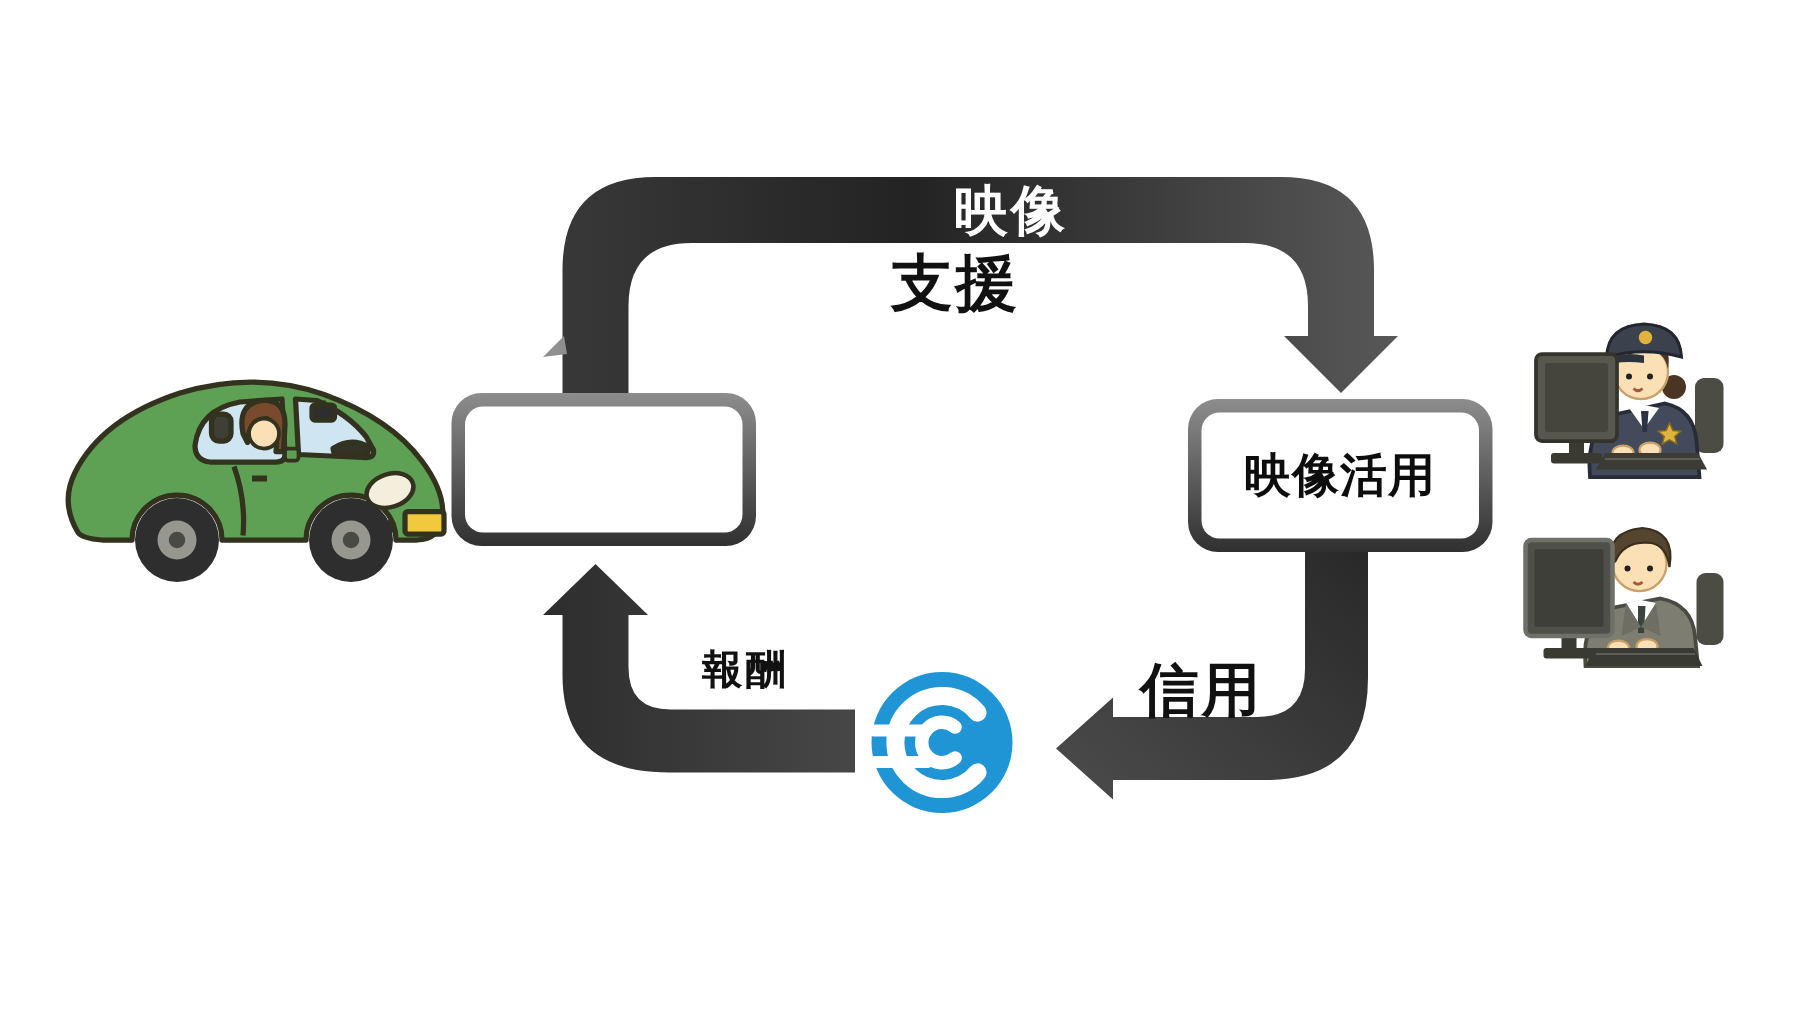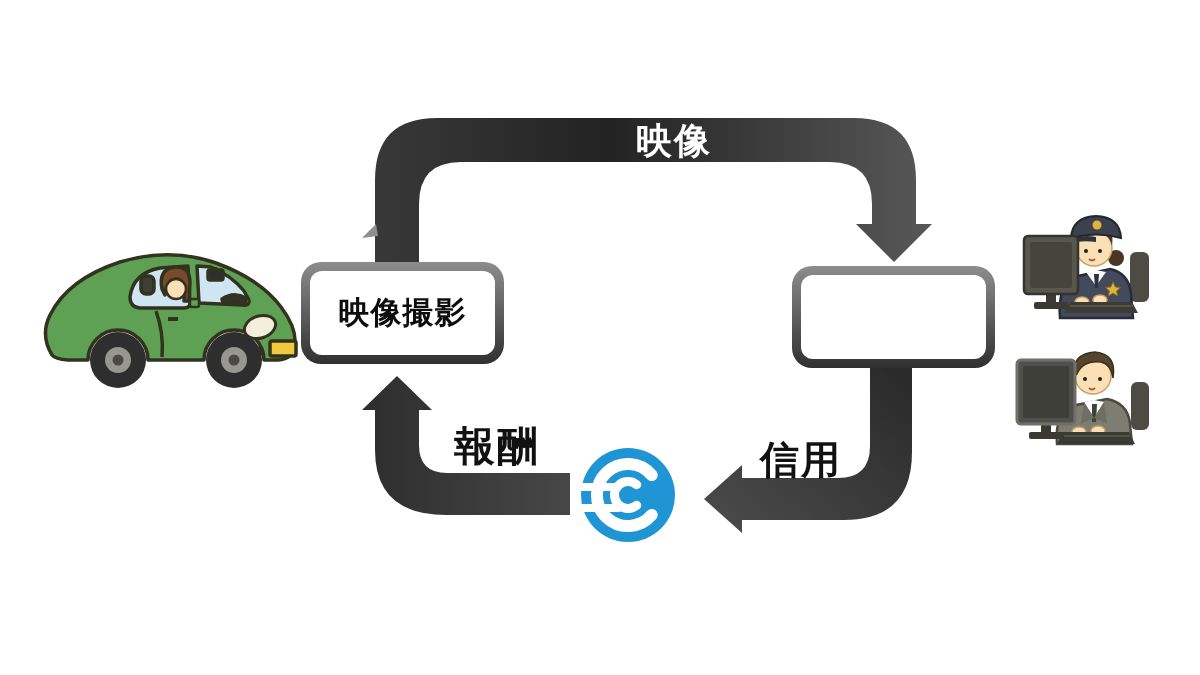--- a/index.html
+++ b/index.html
@@ -9,21 +9,21 @@
     font-family:"Liberation Sans","DejaVu Sans",sans-serif;
   }
   .stage{position:absolute;inset:0;}
   svg.layer{position:absolute;left:0;top:0;}
   .jp-label{
     position:absolute;transform:translate(-50%,-50%);
     font-weight:800;white-space:nowrap;letter-spacing:2px;color:#111;
   }
   .lbl-video{left:638px;top:141px;font-size:36px;color:#ffffff;margin-left:36px;}
   .lbl-support{left:637px;top:189px;font-size:41px;}
-  .lbl-reward{left:497px;top:446px;font-size:41px;}
+  .lbl-reward{left:497px;top:446px;font-size:27px;}
   .lbl-trust{left:801px;top:460px;font-size:39px;}
   .flow-box{
     position:absolute;border-radius:20px;
     background:linear-gradient(#8d8d8d,#303030);
     padding:9px;box-sizing:border-box;
   }
   .flow-box .inner{
     background:#ffffff;border-radius:12px;width:100%;height:100%;
     display:flex;flex-direction:column;align-items:center;justify-content:center;
     font-weight:800;font-size:31px;line-height:1.22;color:#0d0d0d;letter-spacing:1px;
@@ -69,30 +69,31 @@
     <g>
       <circle cx="628" cy="495" r="47" fill="#2095d6"></circle>
       <path d="M 651.7 475.1 A 31 31 0 1 0 651.7 514.9" fill="none" stroke="#ffffff" stroke-width="12" stroke-linecap="round"></path>
       <path d="M 636.7 484.7 A 13.5 13.5 0 1 0 636.7 505.3" fill="none" stroke="#ffffff" stroke-width="9" stroke-linecap="round"></path>
       <rect x="580" y="483" width="41" height="8" rx="2.5" fill="#ffffff"></rect>
       <rect x="580" y="504" width="41" height="8" rx="2.5" fill="#ffffff"></rect>
     </g>
   </svg>
 
   <div class="jp-label lbl-video">映像</div>
+  <div class="jp-label lbl-support">支援</div>
   <div class="jp-label lbl-reward">報酬</div>
   <div class="jp-label lbl-trust">信用</div>
 
   <div class="flow-box box-left">
     <div class="inner">
-      <div>映像撮影</div>
     </div>
   </div>
   <div class="flow-box box-right">
     <div class="inner">
+      <div>映像活用</div>
     </div>
   </div>
 
   <svg class="layer" style="left:38px;top:243px" width="275" height="160" viewBox="0 0 275 160">
     <g stroke="#32321f" stroke-width="3.5" stroke-linejoin="round">
 
       <path fill="#5ea155" d="M 14 112 Q 2 92 12 72 Q 30 36 82 19 Q 132 4 178 20 Q 222 36 243 64
            Q 259 85 257 103 Q 255 116 240 117
            L 226 117 A 30 30 0 0 0 166 117 L 110 117 A 30 30 0 0 0 50 117
            L 30 117 Q 17 116 14 112 Z"></path>

